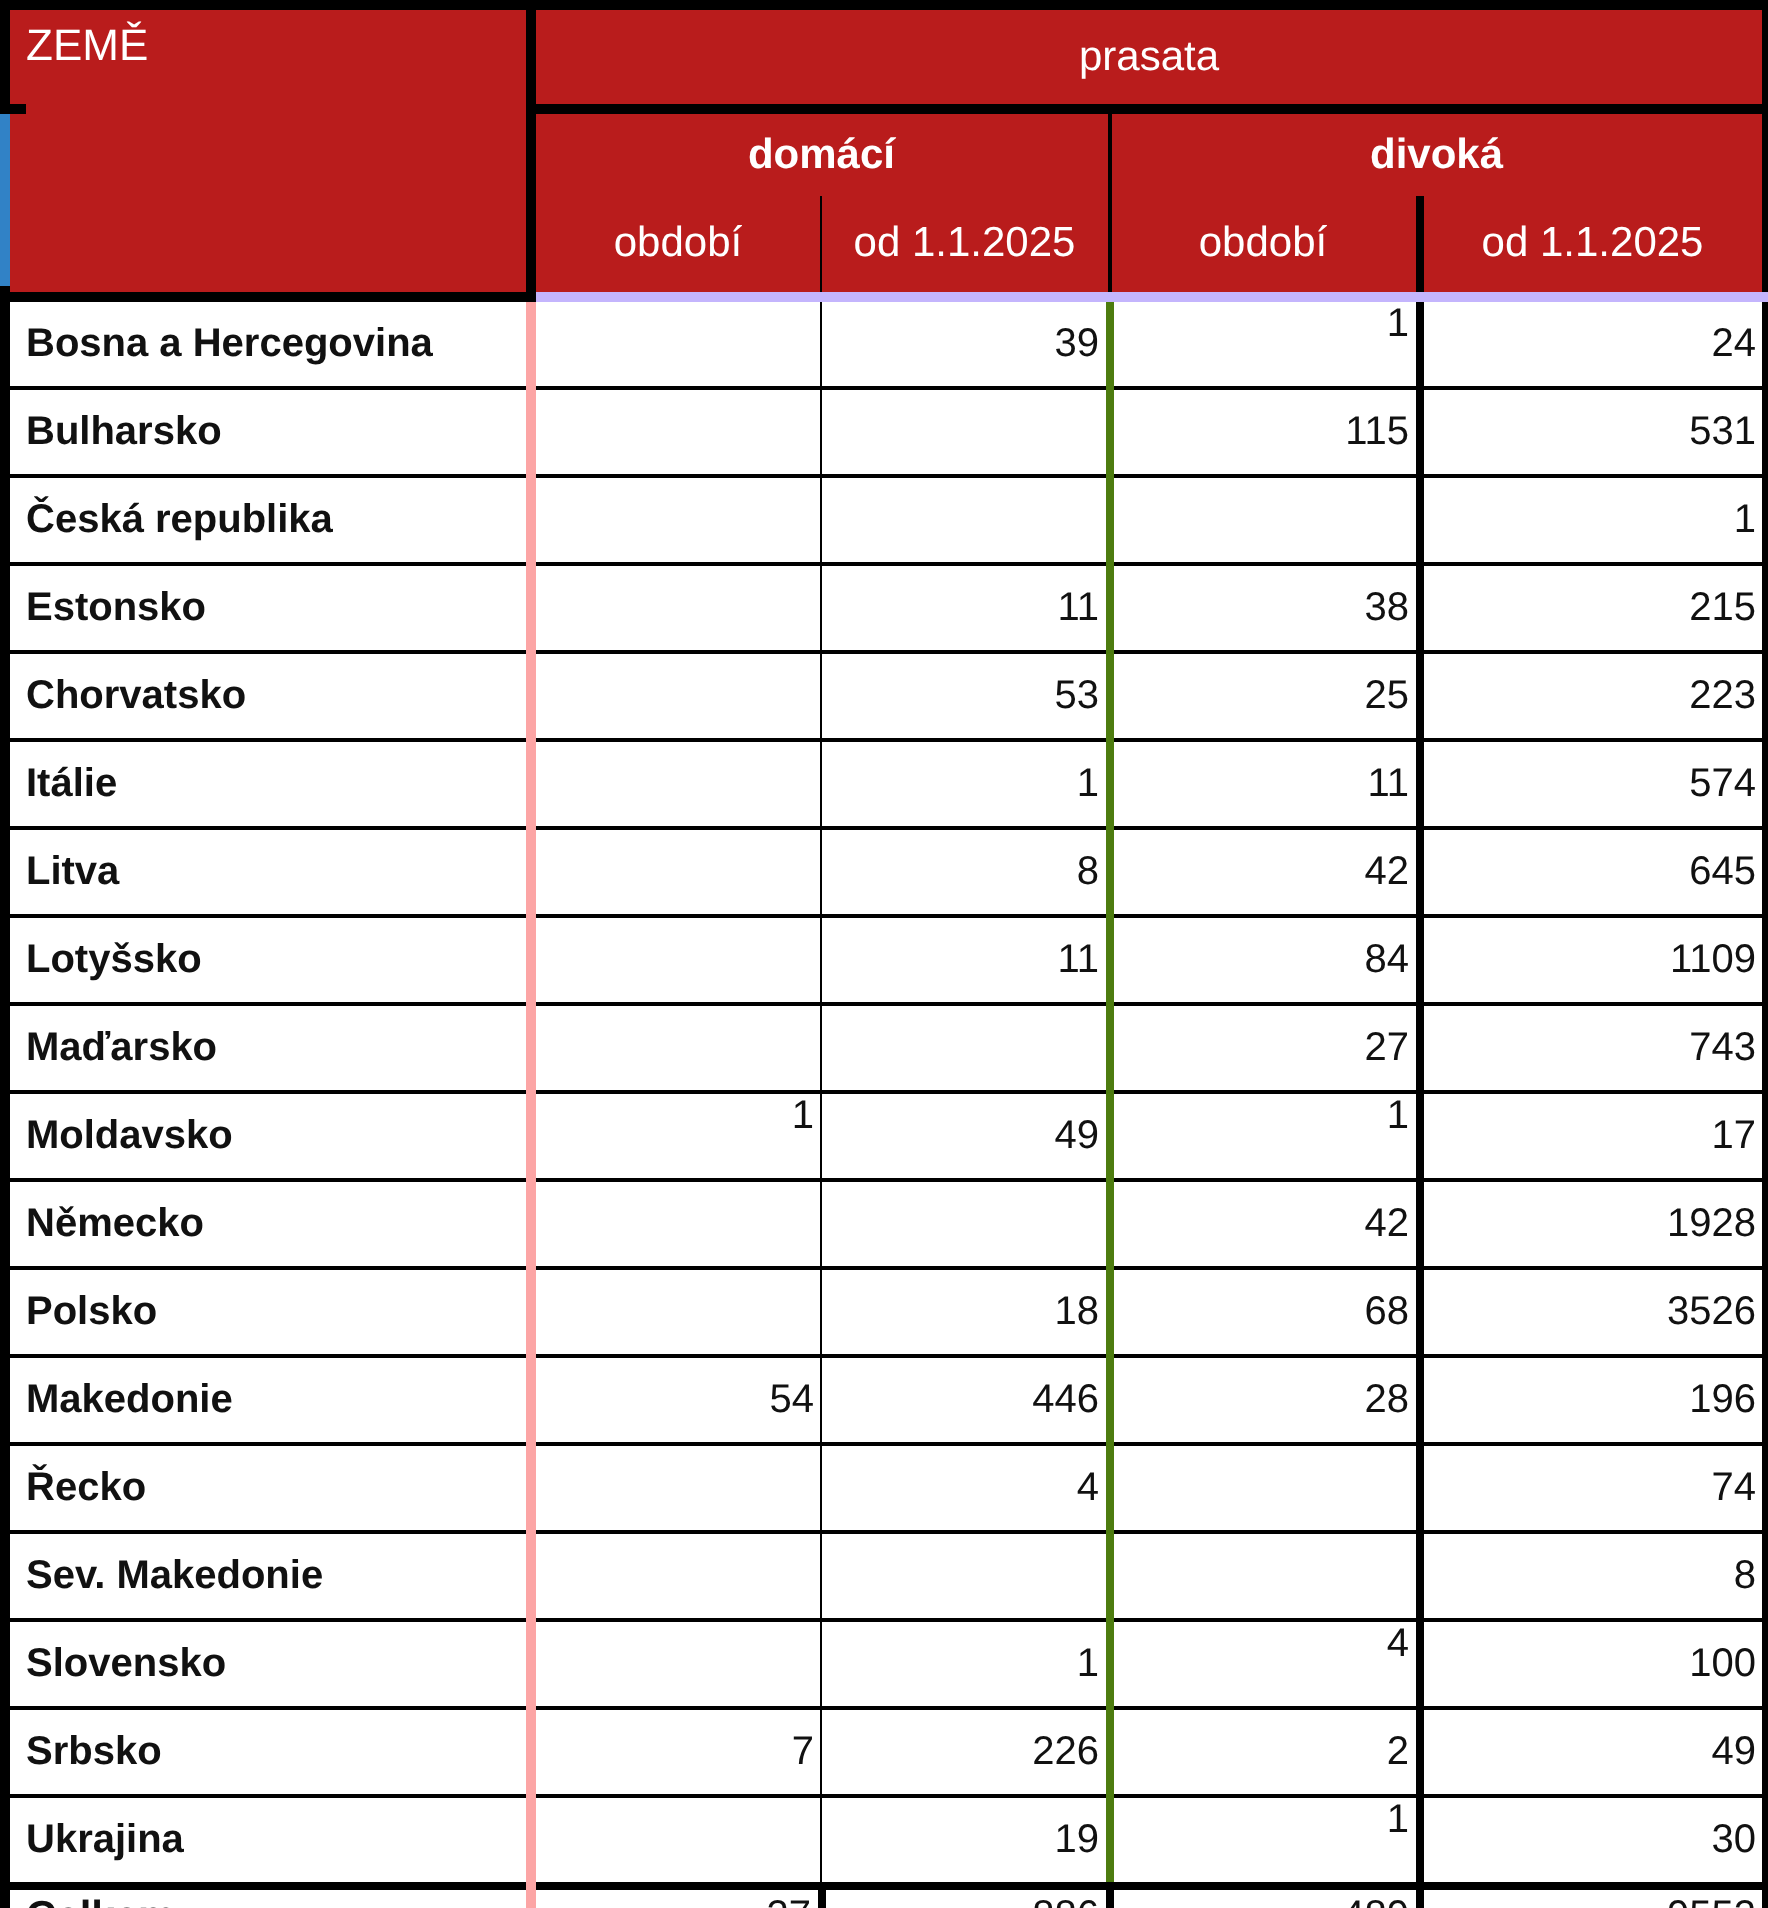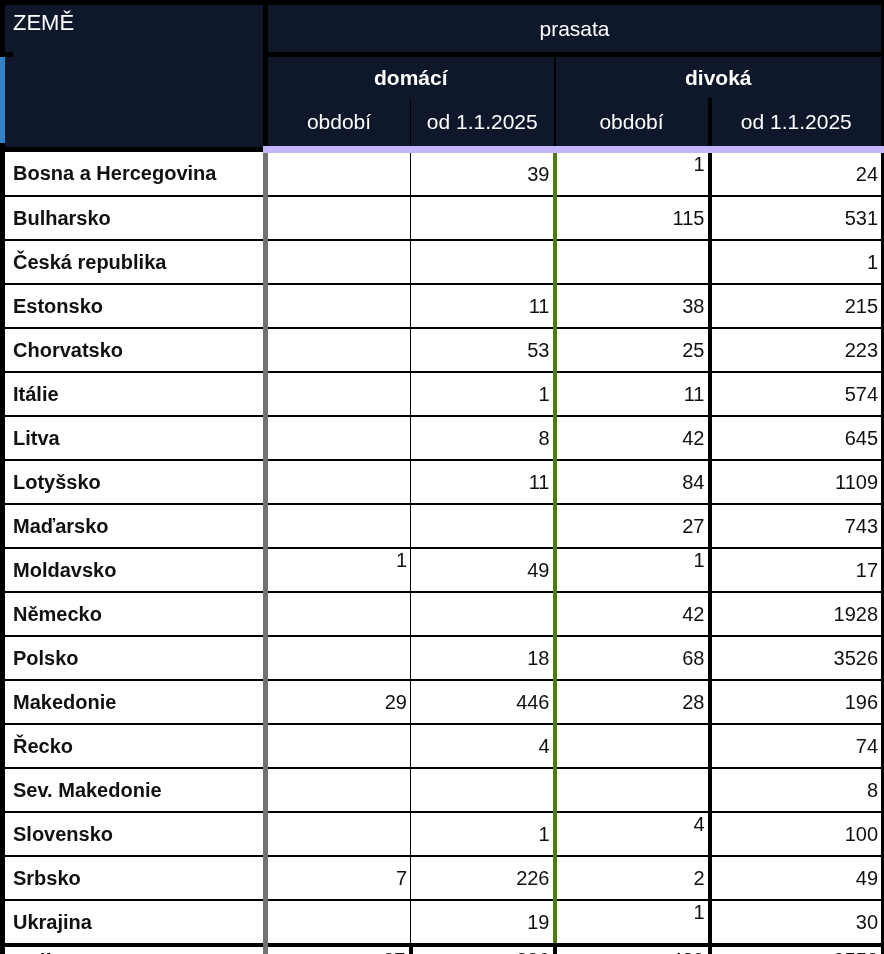--- a/index.html
+++ b/index.html
@@ -17,53 +17,53 @@
     left: 0;
     width: 881px;
     table-layout: fixed;
     border-collapse: collapse;
     border: 5px solid #000000;
   }
   td { overflow: hidden; white-space: nowrap; }
 
   
   td.hdr {
-    background: #0f172a;
+    background: #b91c1c;
     color: #ffffff;
     font-size: 21px;
     font-weight: 400;
     text-align: center;
     vertical-align: middle;
   }
   td.corner {
     vertical-align: top;
     text-align: left;
     padding: 5px 0 0 8px;
     font-size: 22px;
     border-right: 5px solid #000000;
     border-bottom: 5px solid #000000;
   }
   tr.h1 td { height: 45px; border-bottom: 5px solid #000000; }
   tr.h2 td { height: 39px; border-bottom: 0; font-weight: bold; }
-  tr.h3 td { height: 46px; border-bottom: 7px solid #c4b5fd; }
+  tr.h3 td { height: 46px; border-bottom: 5px solid #c4b5fd; }
   td.grp-dom { border-right: 2px solid #000000; }
   td.sub-1 { border-right: 1px solid #000000; }
   td.sub-2 { border-right: 2px solid #000000; }
   td.sub-3 { border-right: 4px solid #000000; }
 
   
   tr.body td { height: 40px; border-bottom: 2px solid #000000; vertical-align: middle; }
   tr.body.last td { border-bottom: 4px solid #000000; }
   td.country {
     font-weight: 700;
     font-size: 20px;
     color: #111111;
     padding-left: 8px;
     text-align: left;
-    border-right: 5px solid #737373;
+    border-right: 5px solid #fca5a5;
   }
   td.val {
     font-size: 20px;
     color: #111111;
     text-align: right;
     padding-right: 3px;
   }
   td.c1 { border-right: 1px solid #000000; }
   td.c2 { border-right: 4px solid #4d7c0f; }
   td.c3 { border-right: 4px solid #000000; }
@@ -193,21 +193,21 @@
         </tr>
         <tr class="body">
           <td class="country">Polsko</td>
           <td class="val c1"></td>
           <td class="val c2">18</td>
           <td class="val c3">68</td>
           <td class="val c4">3526</td>
         </tr>
         <tr class="body">
           <td class="country">Makedonie</td>
-          <td class="val c1">29</td>
+          <td class="val c1">54</td>
           <td class="val c2">446</td>
           <td class="val c3">28</td>
           <td class="val c4">196</td>
         </tr>
         <tr class="body">
           <td class="country">Řecko</td>
           <td class="val c1"></td>
           <td class="val c2">4</td>
           <td class="val c3"></td>
           <td class="val c4">74</td>

